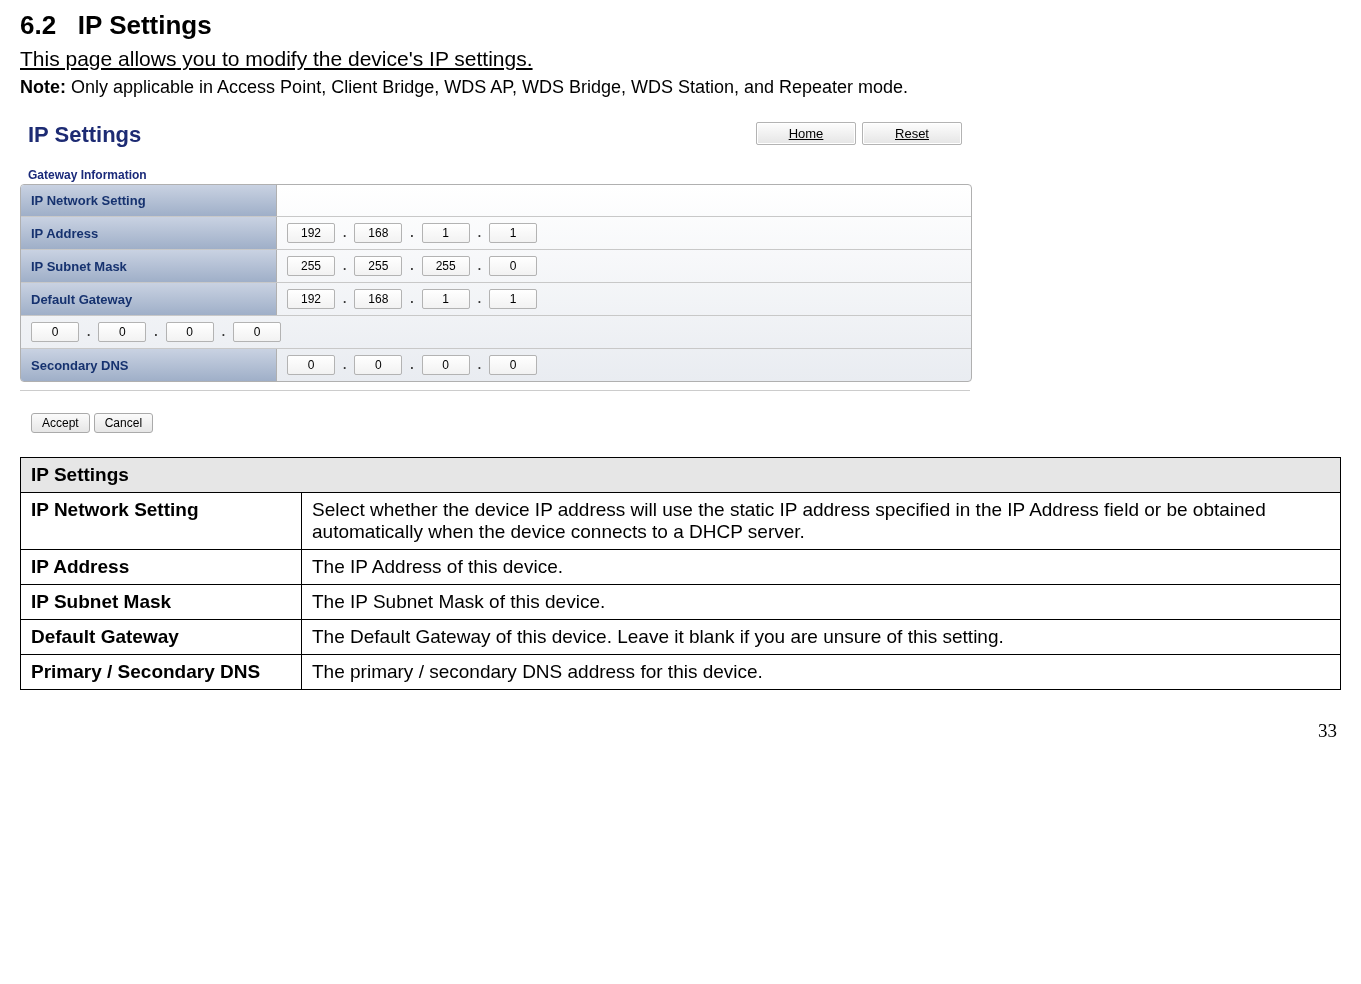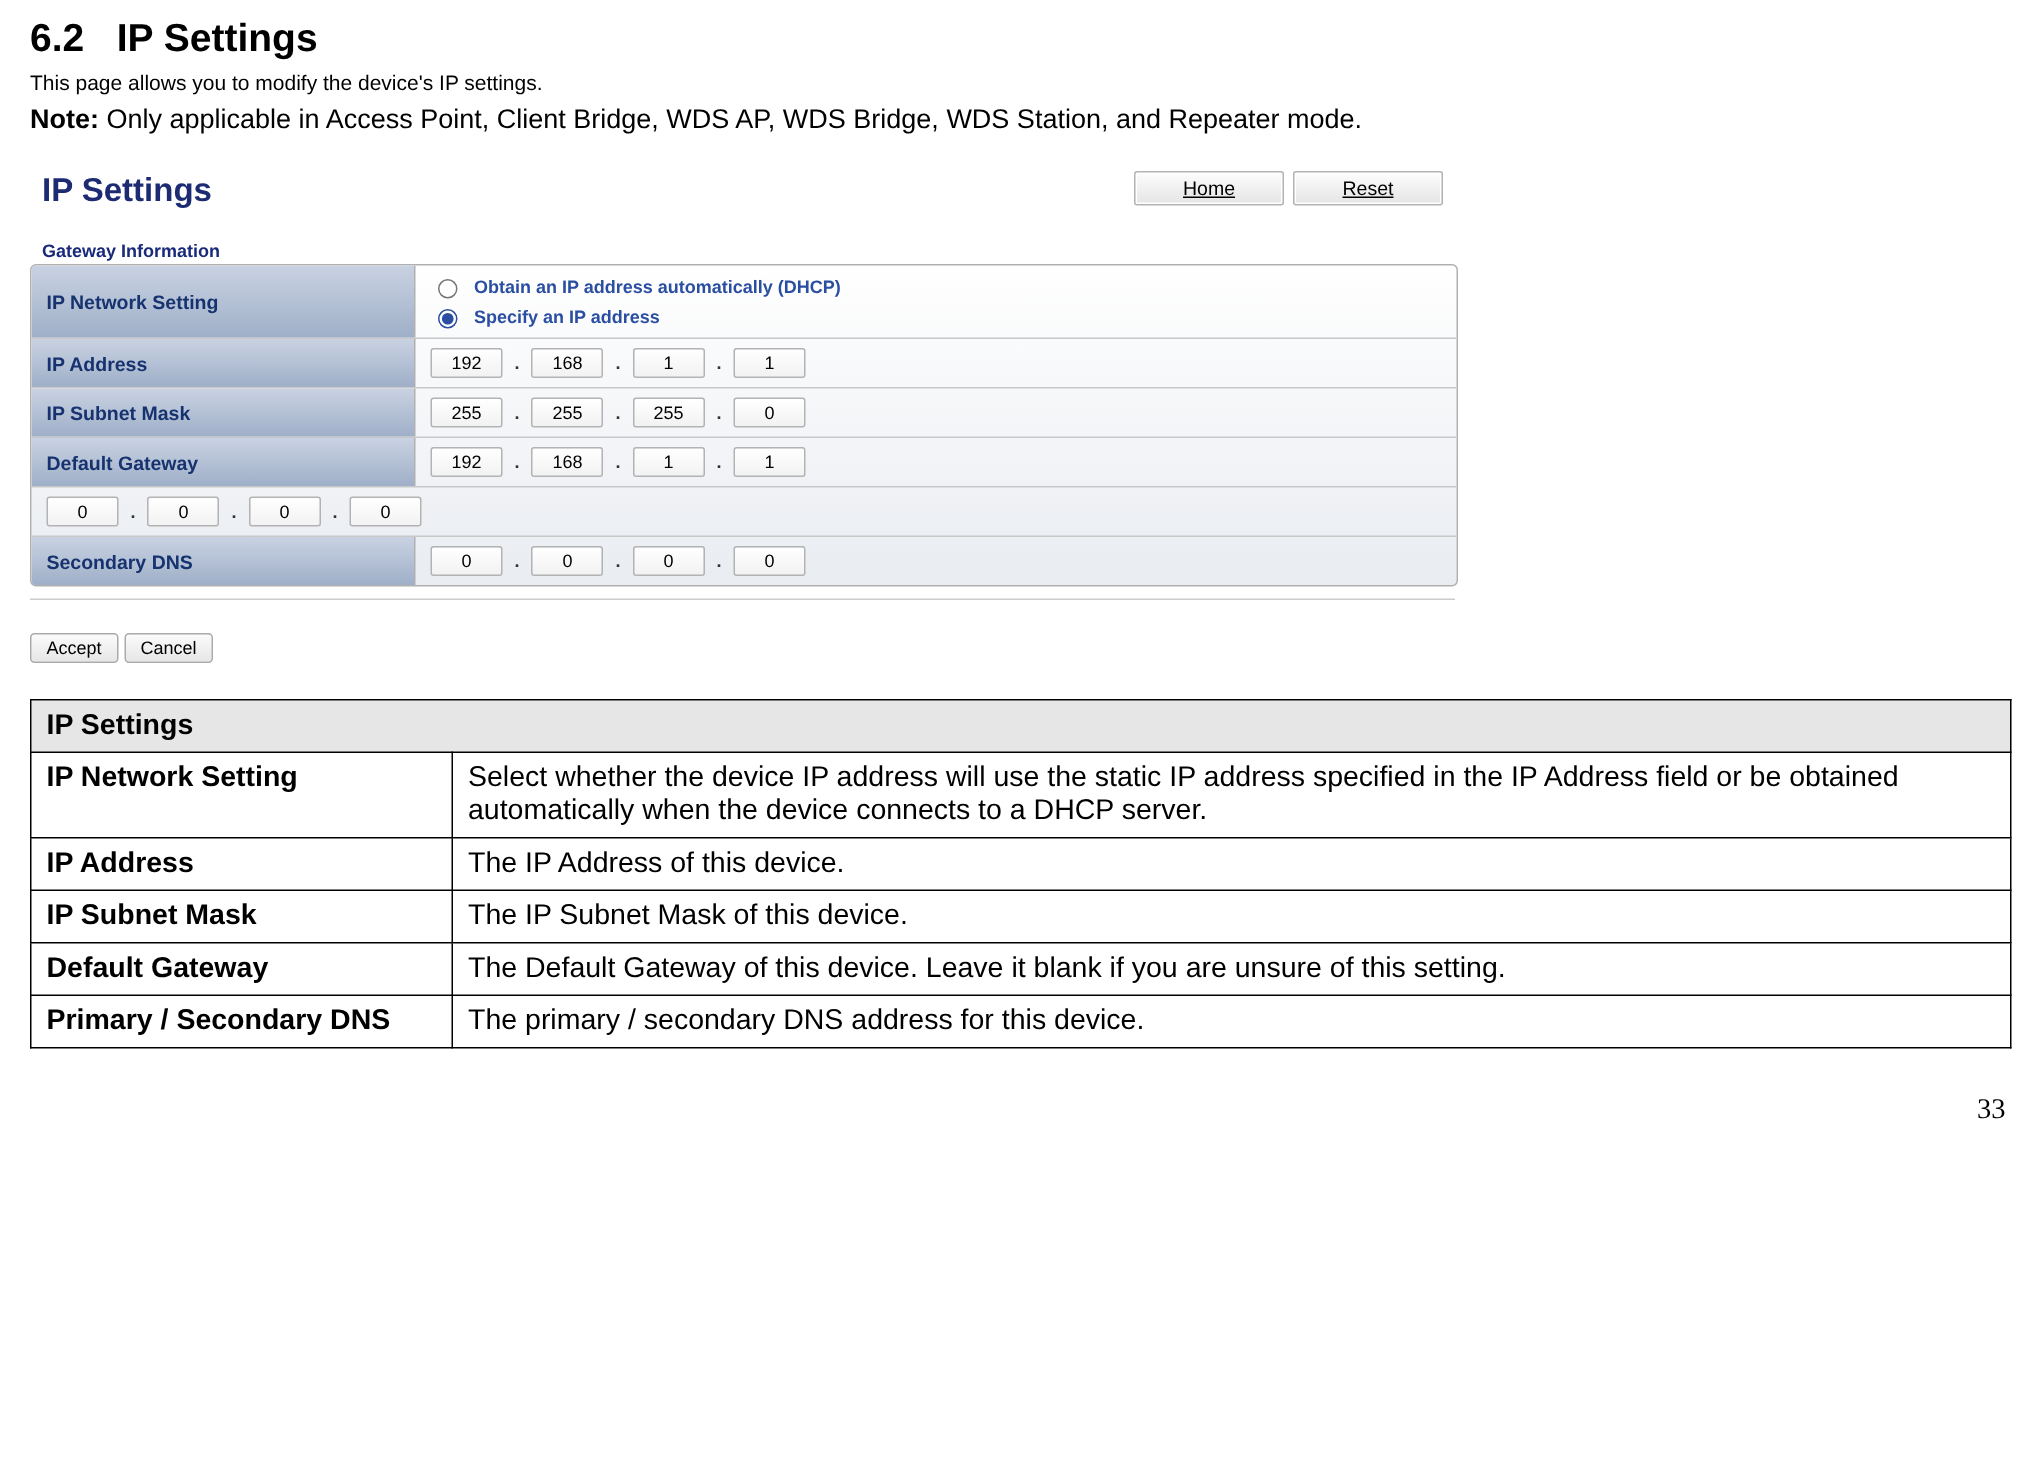--- a/index.html
+++ b/index.html
@@ -9,22 +9,23 @@
     color: #000;
     font-size: 16px;
     background: #fff;
   }
   .section-title {
     font-size: 26px;
     font-weight: 700;
     margin: 0 0 6px 0;
   }
   .intro {
-    font-size: 14px;
+    font-size: 21px;
     margin: 0 0 6px 0;
+    text-decoration: underline;
   }
   .note {
     font-size: 18px;
     margin: 0 0 20px 0;
   }
   .note-label { font-weight: 700; text-align: right; }
 
   
   .screenshot {
     width: 950px;
@@ -102,21 +103,21 @@
     width: 38px;
     text-align: center;
     border: 1px solid #b3b3b3;
     background: linear-gradient(#fff,#f2f2f2);
     border-radius: 2px;
     padding: 2px 4px;
     font-size: 12px;
   }
   .dot { margin: 0 2px; font-weight: 700; color: #333; }
 
-  .shot-footer { margin-top: 18px; padding: 4px 0; display: flex; gap: 4px; }
+  .shot-footer { margin-top: 18px; padding: 4px 0; display: flex; gap: 4px; margin-left: 11px; }
   .small-btn {
     padding: 2px 10px;
     font-size: 12px;
     border: 1px solid #aaa;
     border-radius: 3px;
     background: linear-gradient(#fbfbfb, #e6e6e6);
   }
   .rule { border: none; border-top: 1px solid #ccc; margin: 8px 0 4px 0; }
 
   
@@ -168,32 +169,20 @@
       <div class="fake-btn">Home</div>
       <div class="fake-btn">Reset</div>
     </div>
   </div>
 
   <div class="sysinfo-bar">Gateway Information</div>
 
   <div class="cfg-table">
     <div class="cfg-row">
       <div class="cfg-label">IP Network Setting</div>
-      <div class="cfg-value">
-        <div class="radio-stack">
-          <label class="radio-line">
-            <input type="radio" name="ipmode" style="">
-            <span>Obtain an IP address automatically (DHCP)</span>
-          </label>
-          <label class="radio-line">
-            <input type="radio" name="ipmode" checked="" style="">
-            <span>Specify an IP address</span>
-          </label>
-        </div>
-      </div>
     </div>
 
     <div class="cfg-row">
       <div class="cfg-label">IP Address</div>
       <div class="cfg-value">
         <input class="octet" value="192" style="">
           <span class="dot">.</span>
         <input class="octet" value="168" style="">
           <span class="dot">.</span>
         <input class="octet" value="1" style="">

